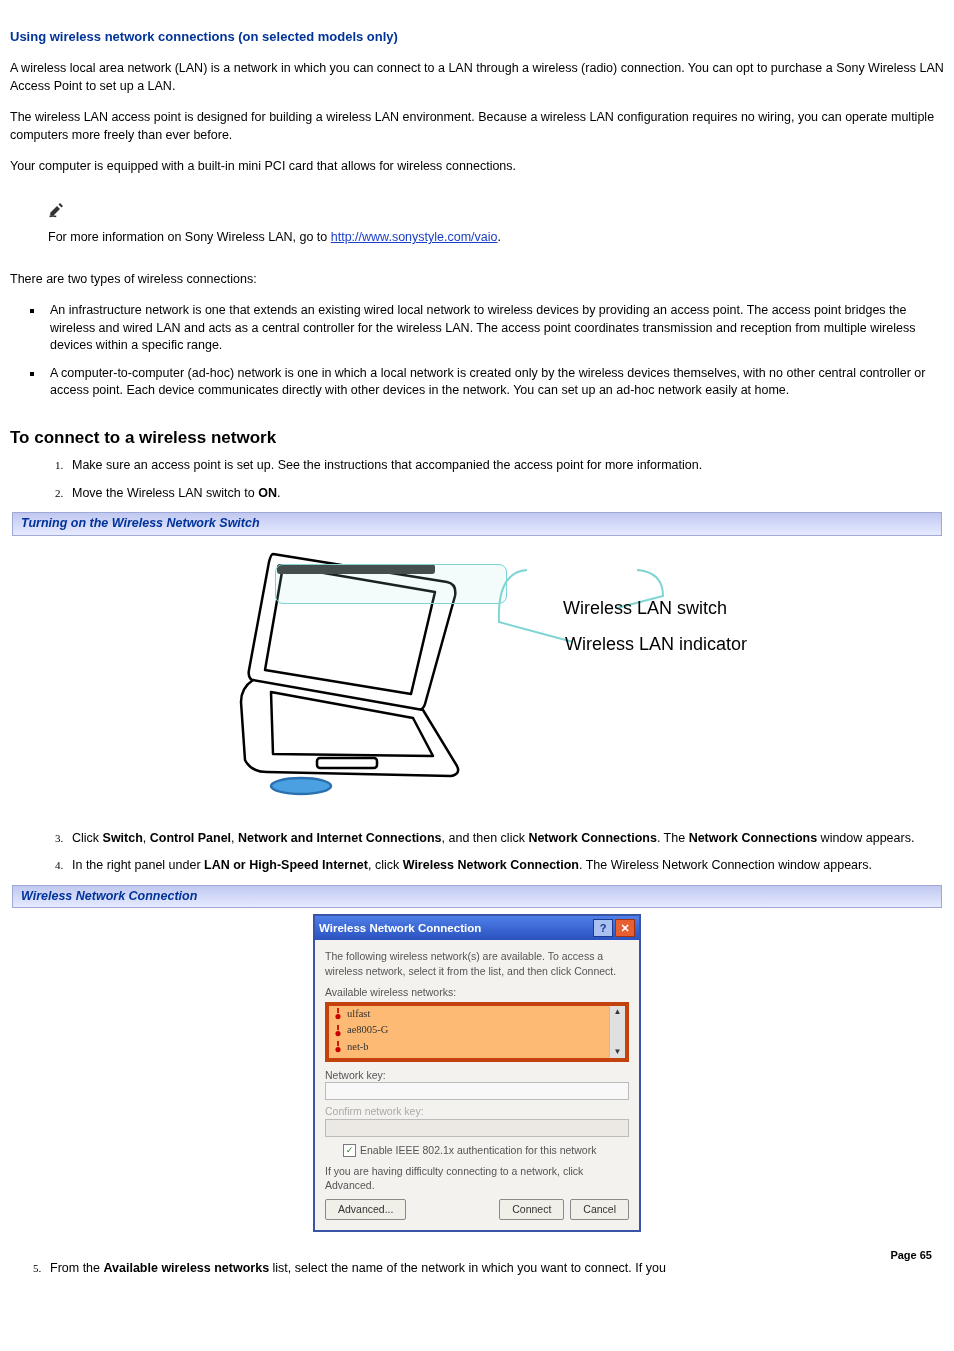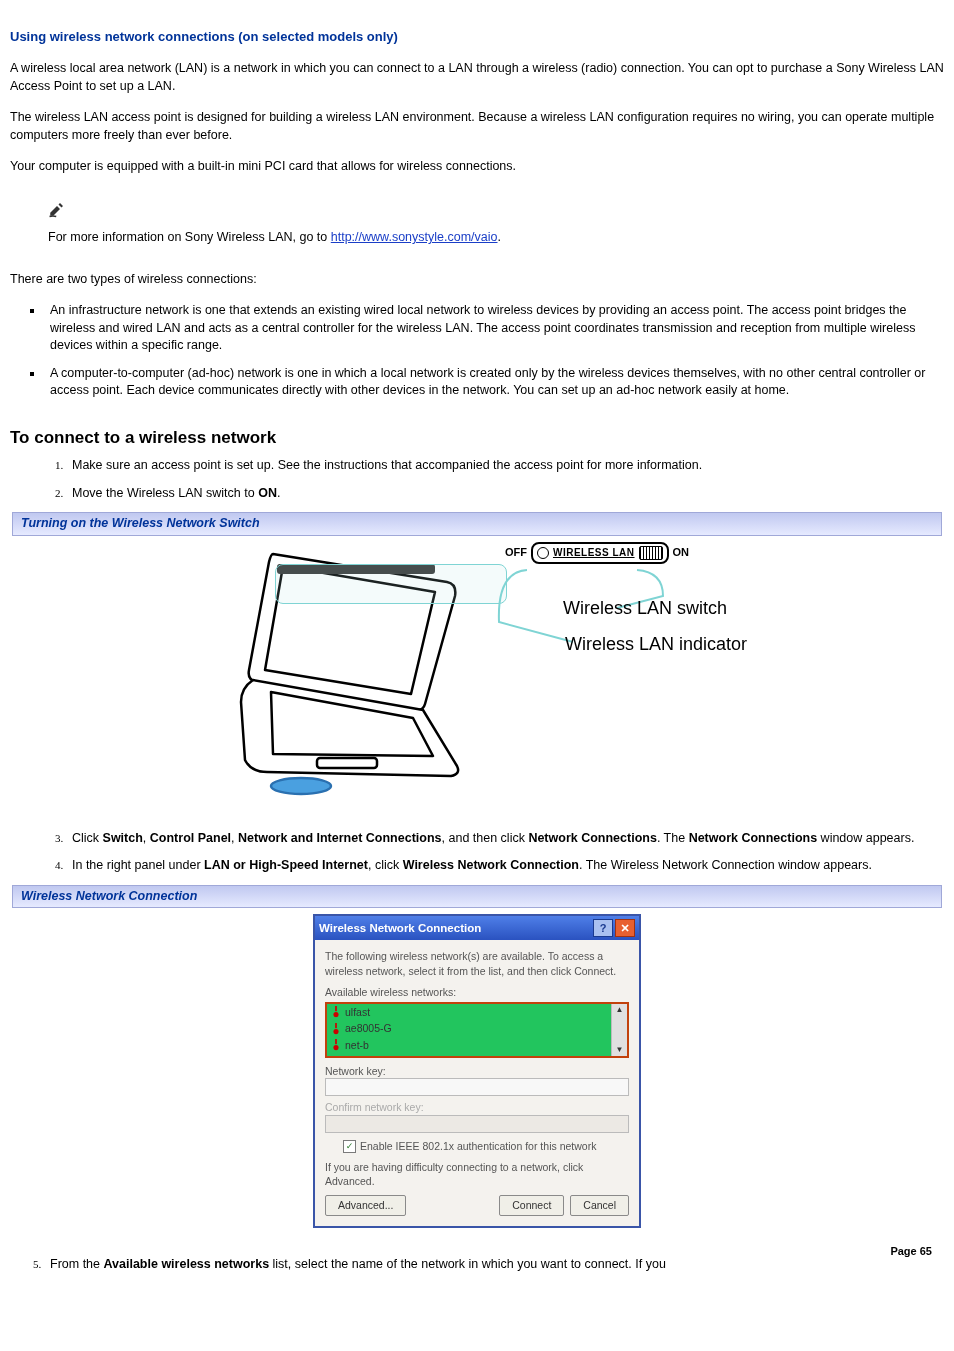--- a/index.html
+++ b/index.html
@@ -82,25 +82,26 @@
   font-size: 11.5px;
   padding: 3px 4px;
   display:flex; align-items:center; justify-content:space-between;
 }
 .titlebar-btns { display:flex; gap:2px; }
 .tb-btn { width:18px; height:16px; display:flex; align-items:center; justify-content:center; font-weight:bold; font-size:11px; font-family: Arial; border:1px solid #1a3a90;}
 .tb-help { background:#a9c0f0; color:#1a3a90; }
 .tb-close { background:#e86030; color:#fff; border-color:#a03010;}
 .dialog .body { padding: 9px 10px 10px 10px; }
 .listbox {
-  border:2px solid #c2410c;
-  background:#22c55e;
+  border:4px solid #c2410c;
+  background:#fdba74;
   height: 52px;
   margin: 2px 0 6px 0;
   position:relative;
+  font-family:Liberation Serif, serif;
 }
 .listbox .sb { position:absolute; right:0; top:0; bottom:0; width:15px; background:#e0e0e0; border-left:1px solid #bbb; display:flex; flex-direction:column; justify-content:space-between; align-items:center;}
 .sb .arrow { font-size:8px; color:#333; }
 .listbox .row { display:flex; align-items:center; gap:4px; padding:1px 4px; font-size:10.5px; color:#333;}
 .listbox .row svg { width:10px; height:12px; }
 .inputline { border:1px solid #bbb; background:#f8f8f8; height:16px; margin-bottom:4px; }
 .inputline.disabled { background:#ece9e4; }
 .chk-row { display:flex; align-items:center; gap:4px; margin:6px 0 6px 18px; font-size:10.5px;}
 .chk { width:11px; height:11px; border:1px solid #7a7a7a; background:#fff; display:flex; align-items:center; justify-content:center; font-size:9px; color:#2a7a2a;}
 .dlg-btn { border:1px solid #8a8a8a; background:#f0efe8; padding:2px 12px; font-size:10.5px; border-radius:2px; color:#333;}
@@ -153,31 +154,20 @@
         <path d="M56 12 L230 40 Q240 42 238 54 L208 162 Q206 170 196 168 L40 140 Q30 138 32 128 L52 20 Q54 12 56 12 Z"></path>
         <path d="M66 24 L218 50 L194 152 L48 128 Z" fill="#fff"></path>
         <path d="M36 138 L206 168 L240 224 Q244 232 234 234 L50 230 Q34 230 28 218 L24 160 Q24 146 36 138 Z"></path>
         <path d="M54 150 L196 176 L216 214 L56 212 Z" fill="#fff"></path>
         <rect x="100" y="216" width="60" height="10" rx="3"></rect>
         <ellipse cx="84" cy="244" rx="30" ry="8" fill="#4aa0e0" stroke="#2a70b0"></ellipse>
       </g>
       <rect x="60" y="22" width="158" height="10" rx="3" fill="#333"></rect>
     </svg>
     <div class="callout-line" style="left:58px; top:22px; width:230px; height:38px;"></div>
-    <div class="switch-box">
-      <div class="switch-row">
-        <span>OFF</span>
-        <span class="switch-outer">
-          <span class="led"></span>
-          <span class="switch-label">WIRELESS LAN</span>
-          <span class="slider-groove"></span>
-        </span>
-        <span>ON</span>
-      </div>
-    </div>
     <svg style="position:absolute; left:260px; top:20px;" width="240" height="120">
       <path d="M160 8 Q186 10 186 34 L140 46" fill="none" stroke="#7fd4d4" stroke-width="2"></path>
       <path d="M50 8 Q20 10 22 60 L96 80" fill="none" stroke="#7fd4d4" stroke-width="2"></path>
     </svg>
     <div class="callout-text" style="left:330px; top:54px; width:180px;">Wireless LAN switch</div>
     <div class="callout-text" style="left:330px; top:90px; width:200px;">Wireless LAN indicator</div>
   </div>
 </div>
 
 <ol class="numlist" start="3">

